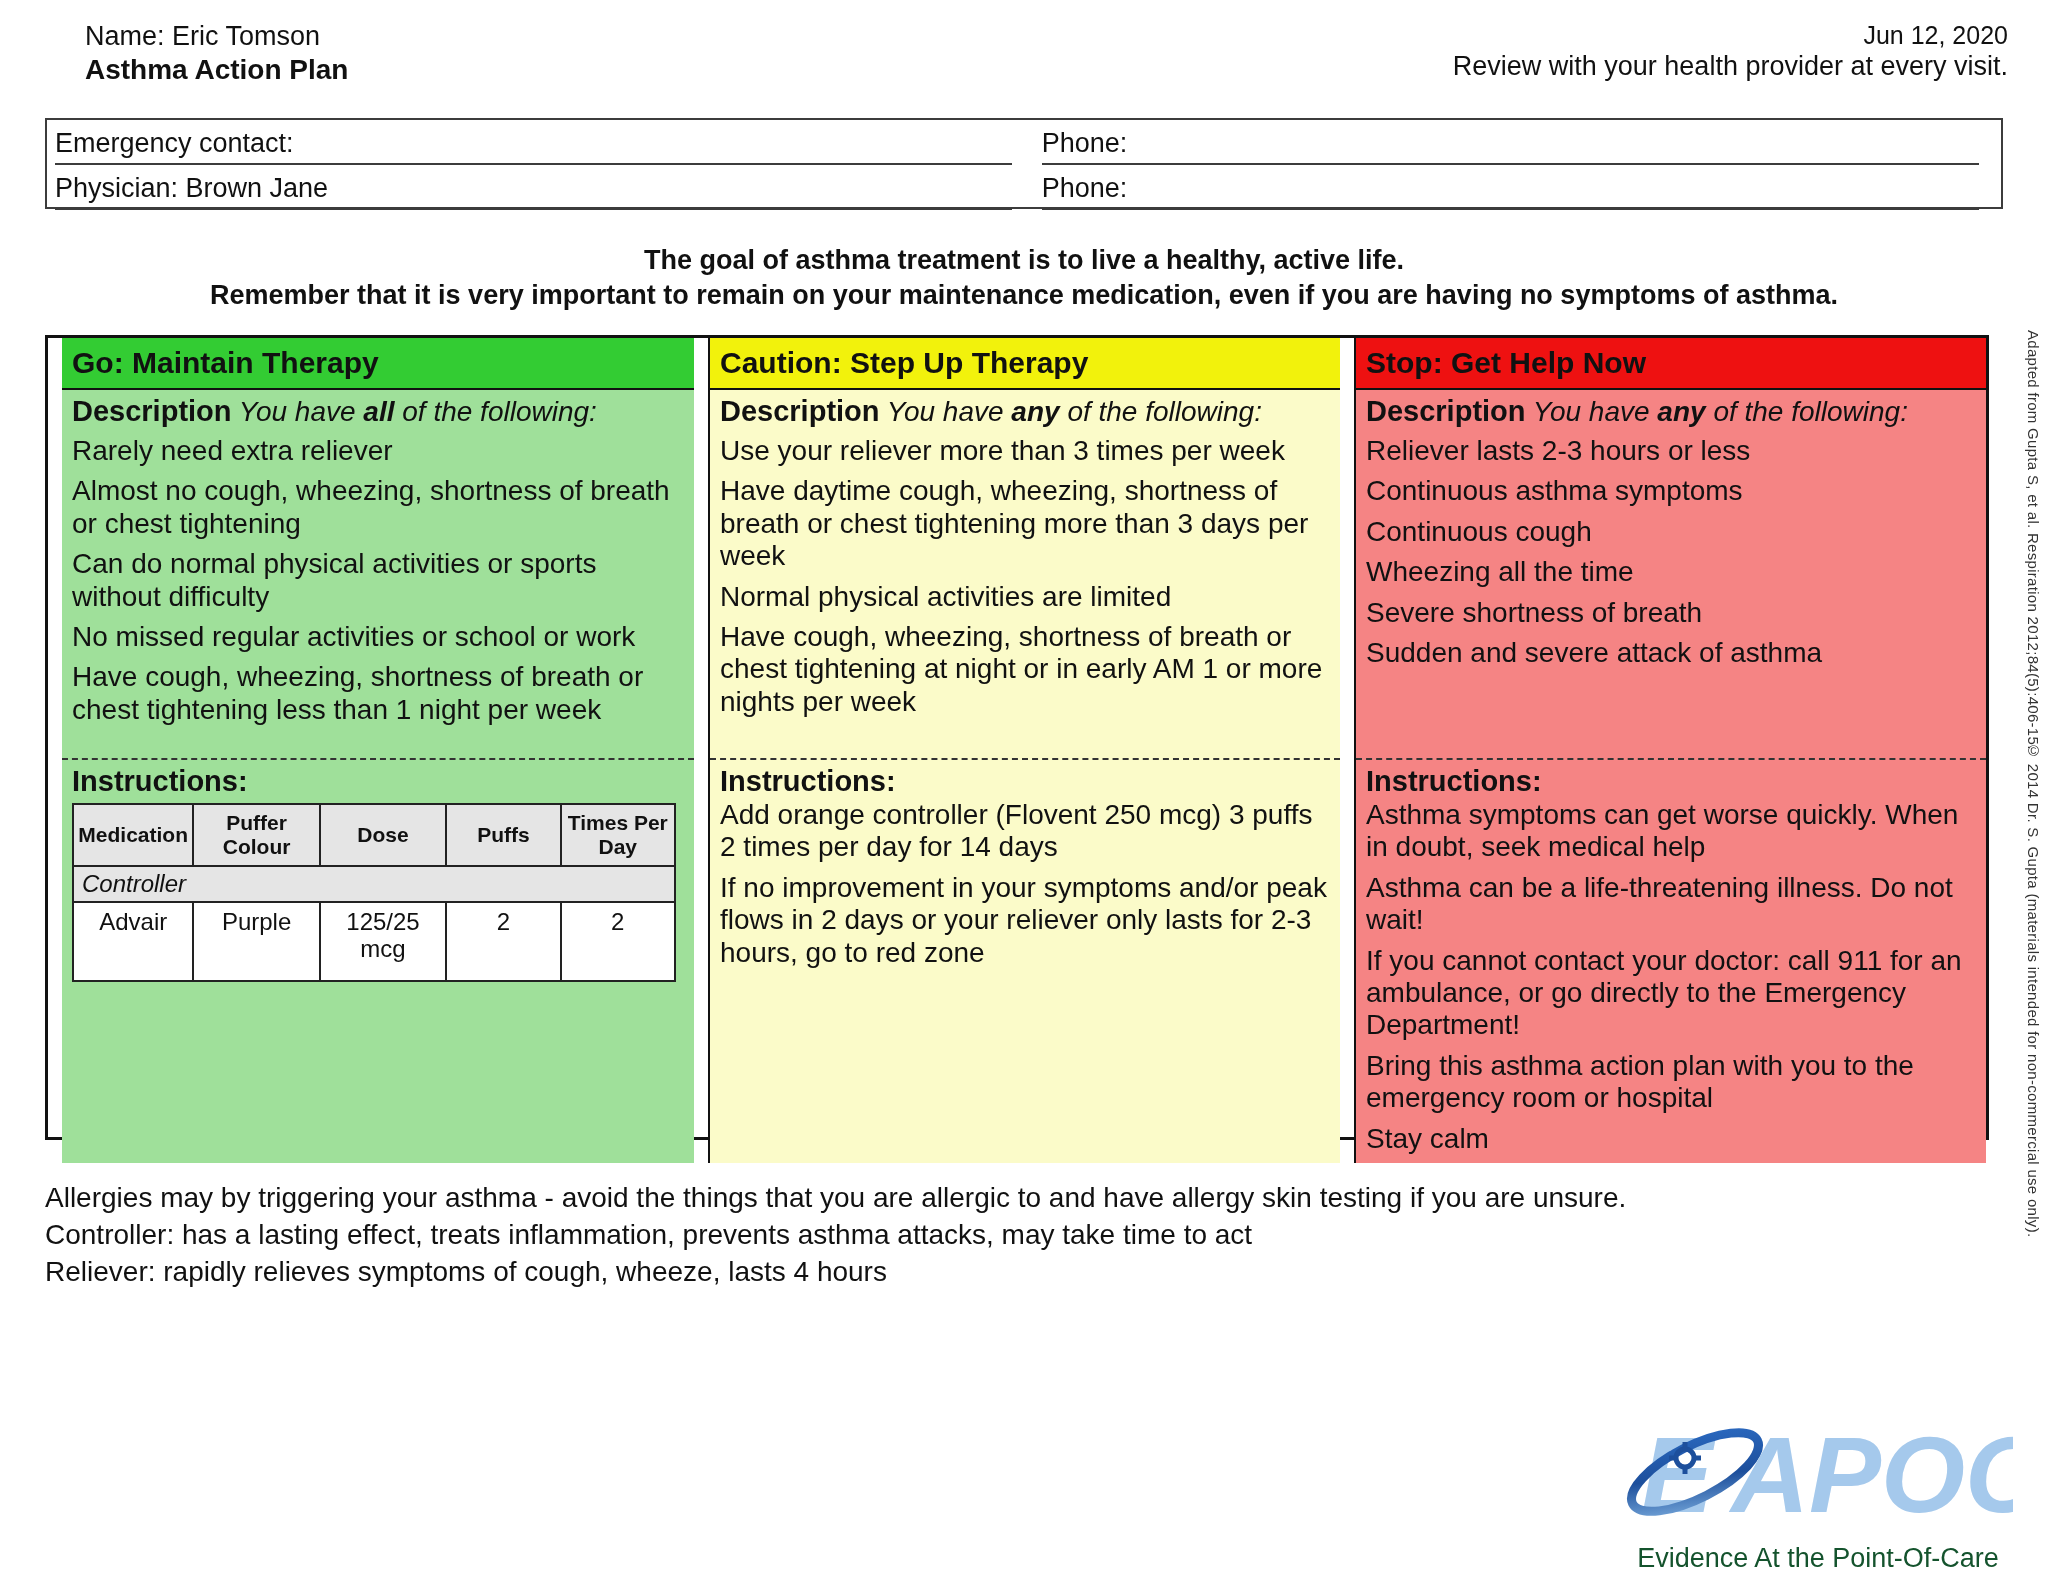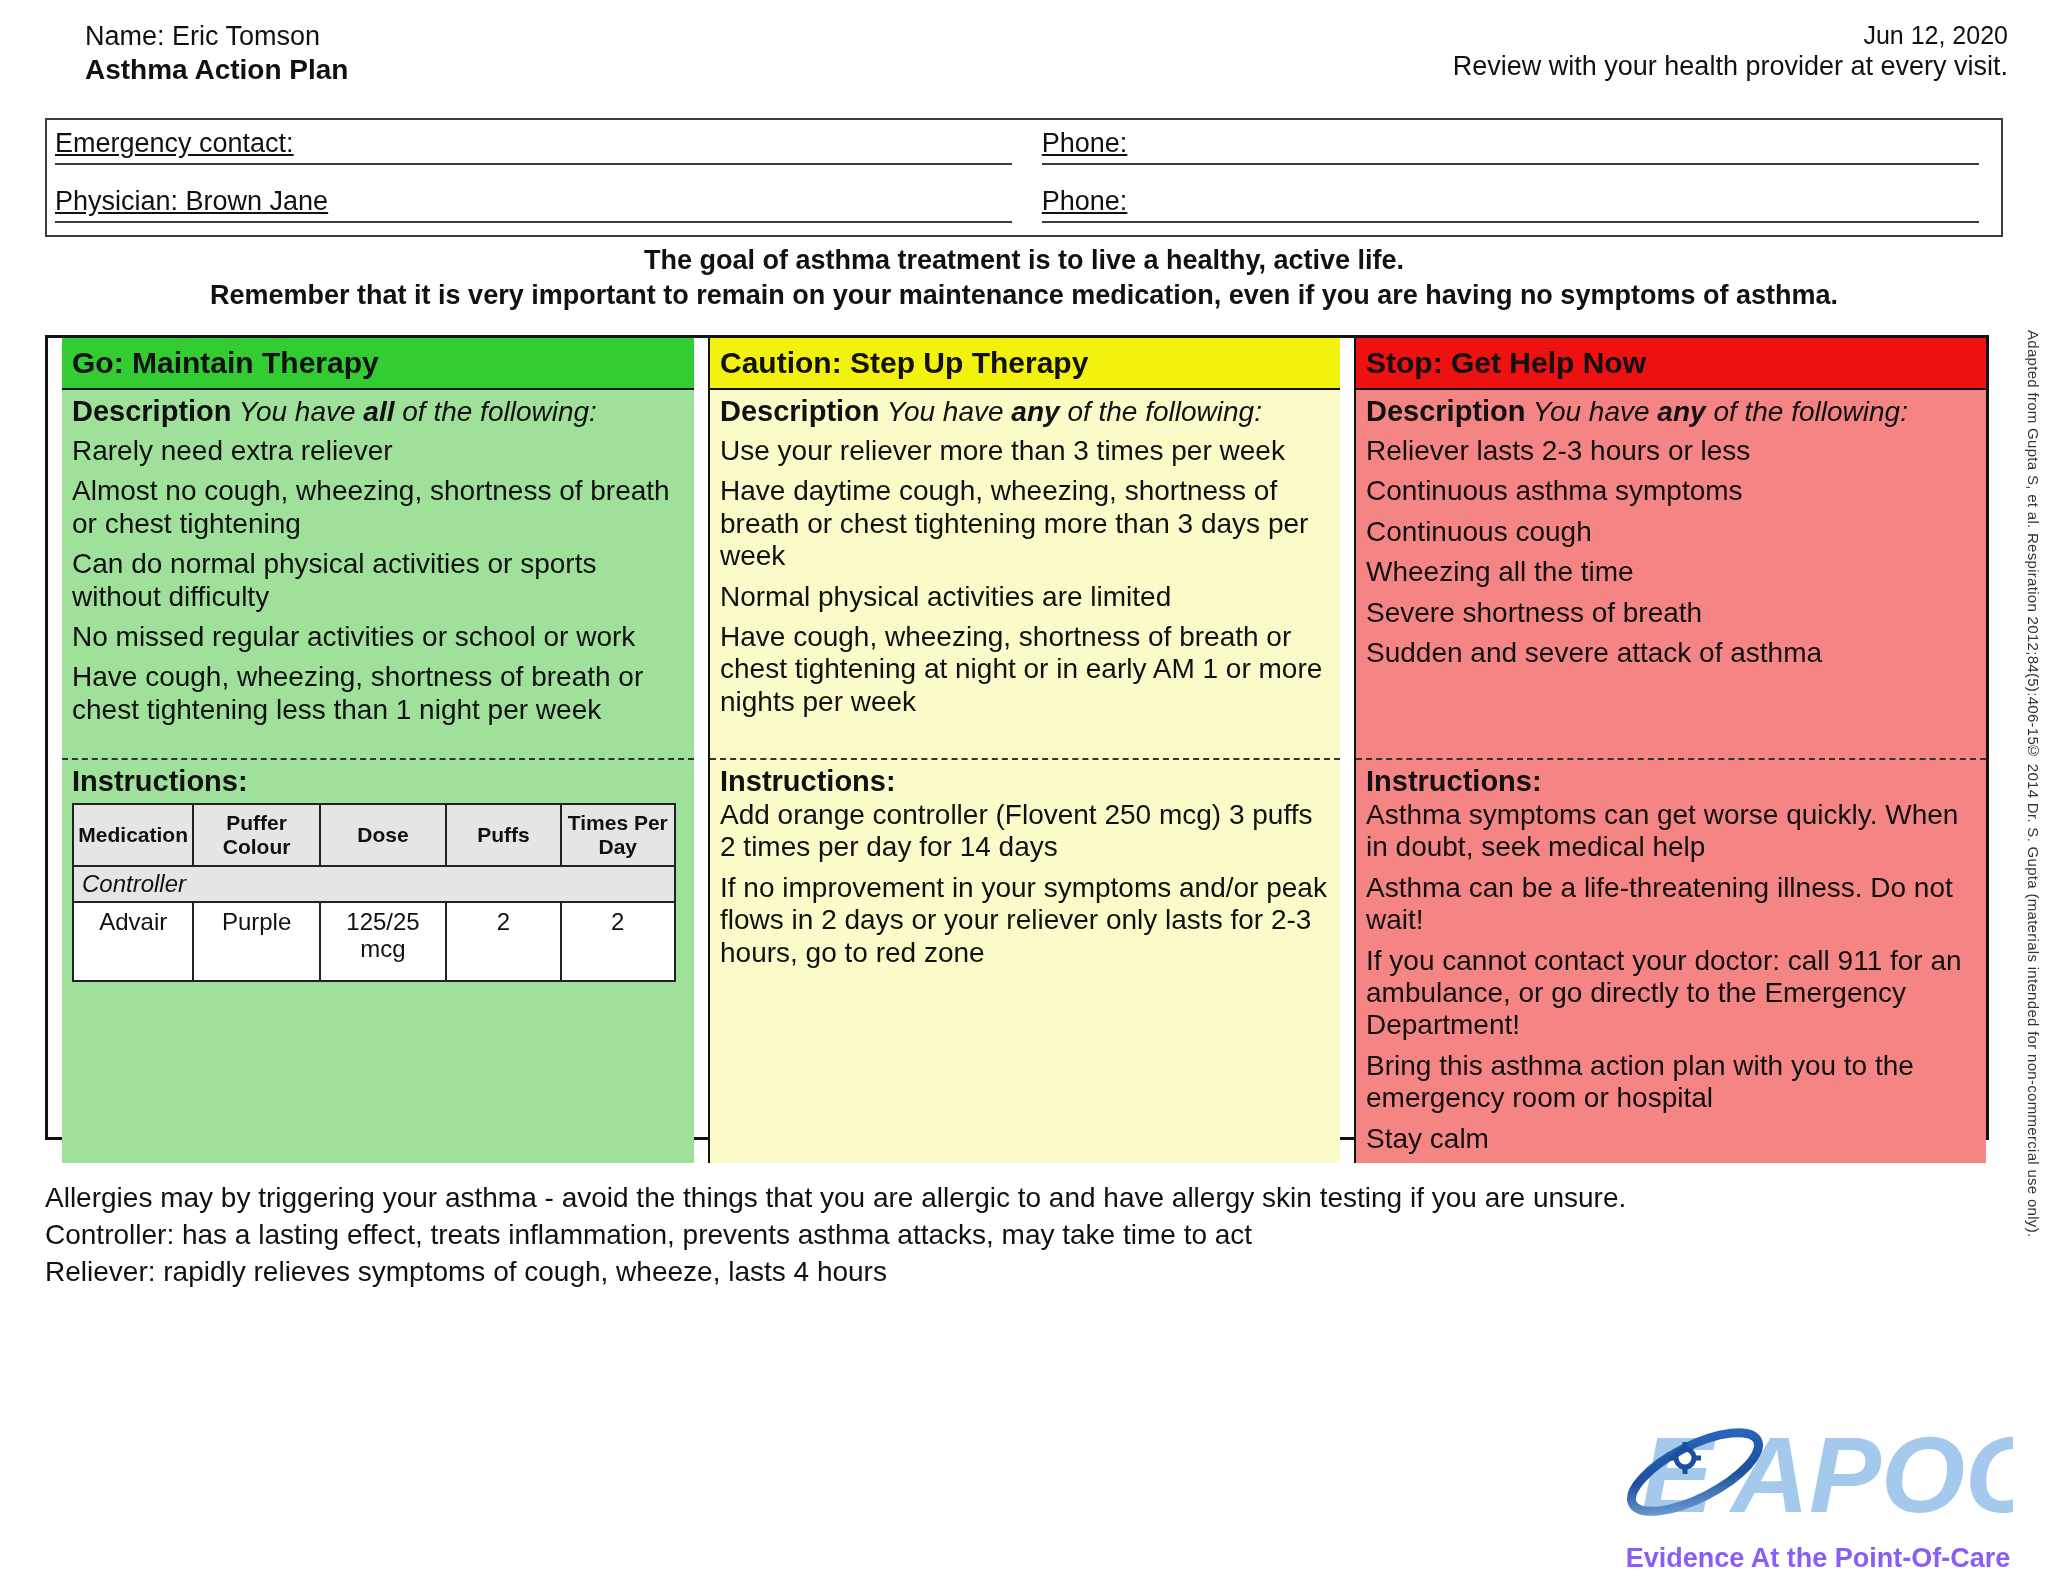--- a/index.html
+++ b/index.html
@@ -9,25 +9,24 @@
   }
   
   .hdr-left{position:absolute; left:45px; top:20px;margin-left:40px;}
   .hdr-name{font-size:27px; line-height:1.2;}
   .hdr-title{font-size:28px; font-weight:bold; line-height:1.25;}
   .hdr-right{position:absolute; right:40px; top:20px; text-align:right;}
   .hdr-date{font-size:25px; line-height:1.2;}
   .hdr-review{font-size:27px; line-height:1.25;}
   
   .contact-box{
-    position:absolute; left:45px; top:118px; width:1958px; height:119px;
+    position:absolute; left:45px; top:118px; width:1958px; height:91px;
     border:2px solid #3c3c3c; display:grid;
     grid-template-columns:50.5% 1fr; grid-template-rows:1fr 1fr;
     box-sizing:border-box;
-    text-decoration:underline;
   }
   .contact-cell{position:relative; font-size:27px; padding:8px 4px 0 8px; box-sizing:border-box;}
   .contact-line{display:block; border-bottom:2px solid #3c3c3c; margin-right:18px; padding-bottom:4px; white-space:nowrap;}
   
   .goal{position:absolute; left:0; top:243px; width:100%; text-align:center; font-weight:bold; font-size:27px; line-height:1.3;}
   
   .zones{
     position:absolute; left:45px; top:335px; width:1944px; height:805px;
     border:3px solid #111; box-sizing:border-box;
     display:grid; grid-template-columns:1fr 1fr 1fr;
@@ -68,21 +67,21 @@
   .footnotes{position:absolute; left:45px; top:1180px; width:1900px; font-size:28px; line-height:1.32;}
   
   .cite{
     position:absolute; right:6px; writing-mode:vertical-rl;
     font-size:15px; color:#333; letter-spacing:0.3px; white-space:nowrap;
   }
   .cite.adapted{top:330px;}
   .cite.copyright{top:742px;}
   
   .logo{position:absolute; right:30px; top:1412px; width:400px; text-align:center;}
-  .logo-caption{font-size:27px; font-weight:bold; color:#8b5cf6; margin-top:2px; white-space:nowrap;}
+  .logo-caption{font-size:27px; font-weight:normal; color:#14532d; margin-top:2px; white-space:nowrap;}
 </style>
 </head>
 <body>
 
 <div id="page">
 
   <div class="hdr-left">
     <div class="hdr-name">Name: Eric Tomson</div>
     <div class="hdr-title">Asthma Action Plan</div>
   </div>

